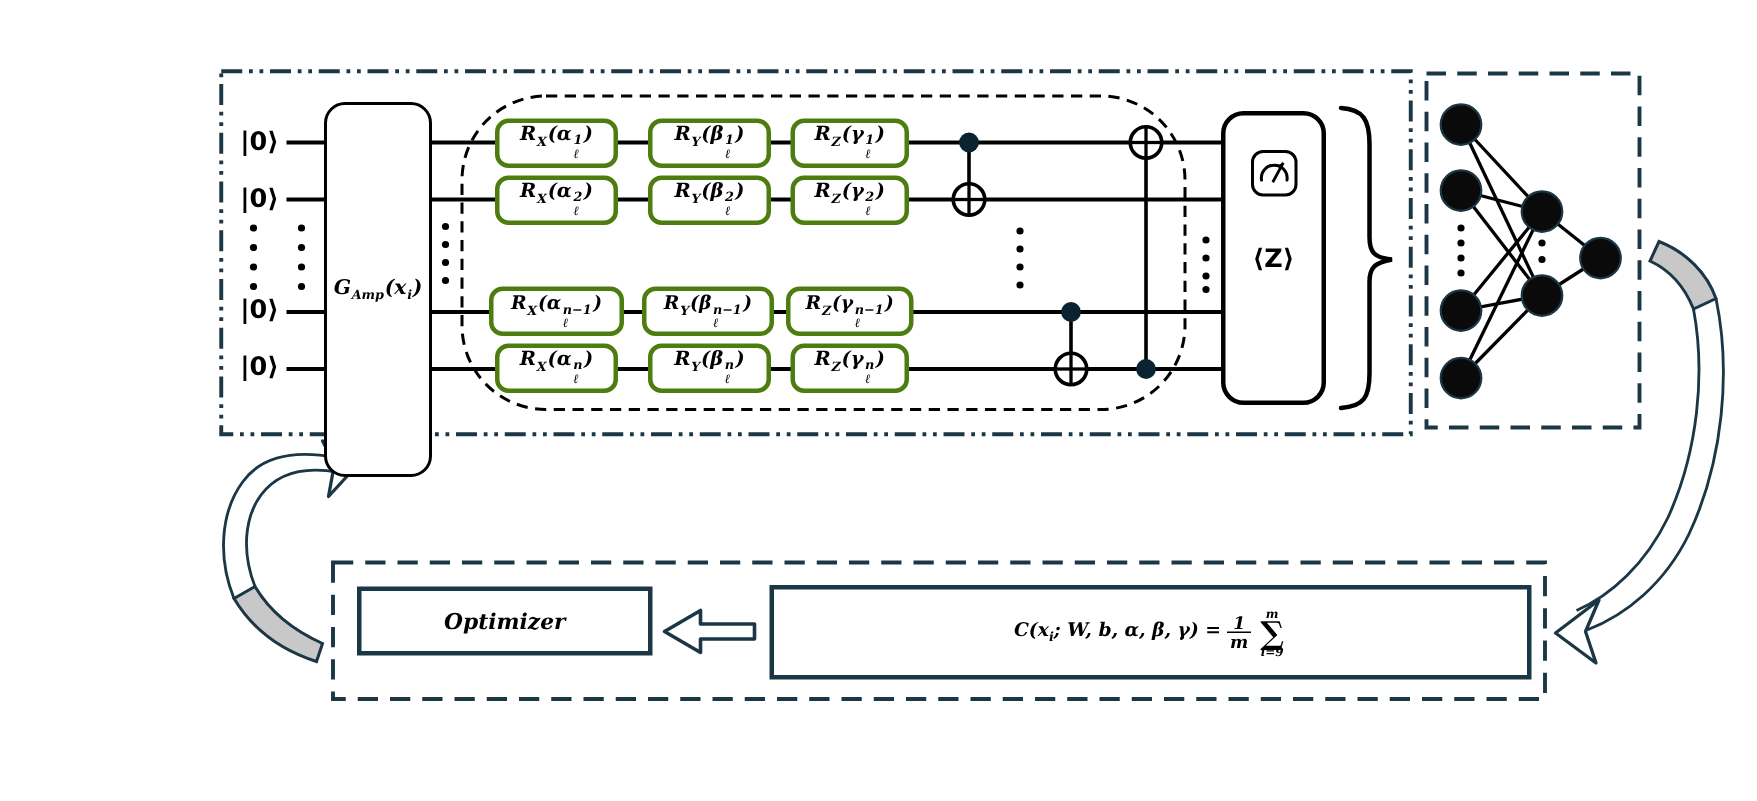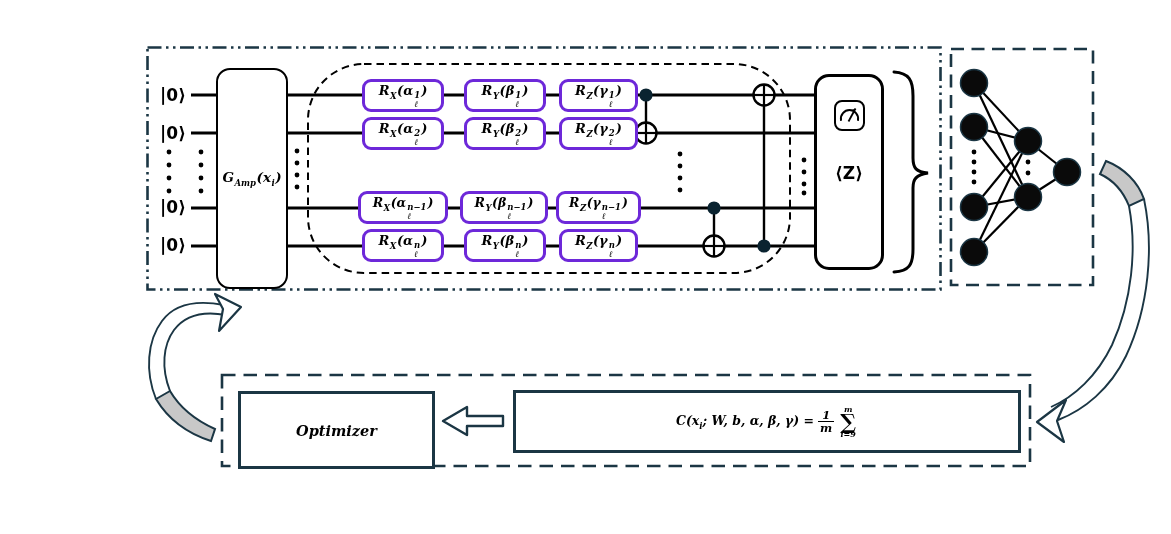--- a/index.html
+++ b/index.html
@@ -2,22 +2,22 @@
 <html><head>
 <meta charset="utf-8">
 <style>
   html,body{margin:0;padding:0;background:#ffffff;}
   .stage{position:relative;width:1171px;height:534px;background:#ffffff;overflow:hidden;
          font-family:"DejaVu Serif", serif;color:#000;}
   svg{display:block;}
   .layer{position:absolute;left:0;top:0;z-index:1;}
 
   
-  .gate{position:absolute;z-index:2;box-sizing:border-box;background:#fff;border:3px solid #6d28d9;
-        border-radius:9px;display:flex;align-items:center;justify-content:center;white-space:nowrap;margin-left:32px;}
+  .gate{position:absolute;z-index:2;box-sizing:border-box;background:#fff;border:3px solid #4d7c0f;
+        border-radius:9px;display:flex;align-items:flex-start;justify-content:center;white-space:nowrap;}
   .mi{font-style:italic;font-weight:700;font-size:13px;letter-spacing:0;}
   .axis{font-size:8.5px;vertical-align:-3.5px;margin:0 0.5px;}
   .ss{display:inline-flex;flex-direction:column;align-items:flex-start;line-height:1;
       font-size:8.5px;vertical-align:-3px;margin:0 1px;}
   .ss .st{display:block;}
   .ss .sb{display:block;}
 
   .qlabel{position:absolute;z-index:2;width:36px;text-align:center;
           font-family:"DejaVu Sans", sans-serif;font-weight:700;font-size:17px;line-height:22px;}
 
@@ -166,21 +166,21 @@
     </g>
 
     <polygon points="443,421 467,407 467,416 503,416 503,426 467,426 467,435" fill="#fff" stroke="#1b3644" stroke-width="2.4" stroke-linejoin="round"></polygon>
   </svg>
 
   <div class="qlabel" style="left:155px;top:84px;">|0⟩</div>
   <div class="qlabel" style="left:155px;top:122px;">|0⟩</div>
   <div class="qlabel" style="left:155px;top:196px;">|0⟩</div>
   <div class="qlabel" style="left:155px;top:234px;">|0⟩</div>
 
-  <div class="encoder" style="left:216px;top:68px;width:72px;height:221px;justify-content:center;">
+  <div class="encoder" style="left:216px;top:68px;width:72px;height:250px;justify-content:center;">
     <span class="mi" style="font-size:13.5px;"><span>G</span><span class="axis">Amp</span><span>(x</span><span class="axis">i</span><span>)</span></span>
   </div>
 
   <div class="gate" style="left:330px;top:79px;width:82px;height:33px;">
     <span class="mi"><span>R</span><span class="axis">X</span><span>(α</span><span class="ss">
           <span class="st">1</span>
           <span class="sb">ℓ</span>
         </span><span>)</span></span>
   </div>
   <div class="gate" style="left:432px;top:79px;width:82px;height:33px;">
@@ -257,21 +257,21 @@
     <div class="gaugebox" style="left:17px;top:23px;width:31px;height:31px;">
       <svg width="27" height="27" viewBox="0 0 27 27" style="position:absolute;left:0;top:0;">
         <path d="M 5,18 A 8.6,8.6 0 1 1 22,18" fill="none" stroke="#000" stroke-width="2" stroke-linecap="round"></path>
         <line x1="12.5" y1="19.5" x2="19.5" y2="6.5" stroke="#000" stroke-width="1.8"></line>
         <path d="M 19.5,6.5 L 15.7,8.1 L 18.4,10.3 Z" fill="#000"></path>
       </svg>
     </div>
     <div class="zlabel" style="top:86px;">⟨Z⟩</div>
   </div>
 
-  <div class="solidbox" style="left:238px;top:391px;width:197px;height:78px;">
+  <div class="solidbox" style="left:238px;top:391px;width:197px;height:46px;">
     <span class="optlabel">Optimizer</span>
   </div>
 
   <div class="solidbox" style="left:513px;top:390px;width:508px;height:63px;">
     <span class="formula">
       <span><span>C(x</span><span class="fsub">i</span><span>; W, b, α, β, γ) =</span></span>
       <span class="frac">
         <span class="fn">1</span>
         <span class="fd">m</span>
       </span>

